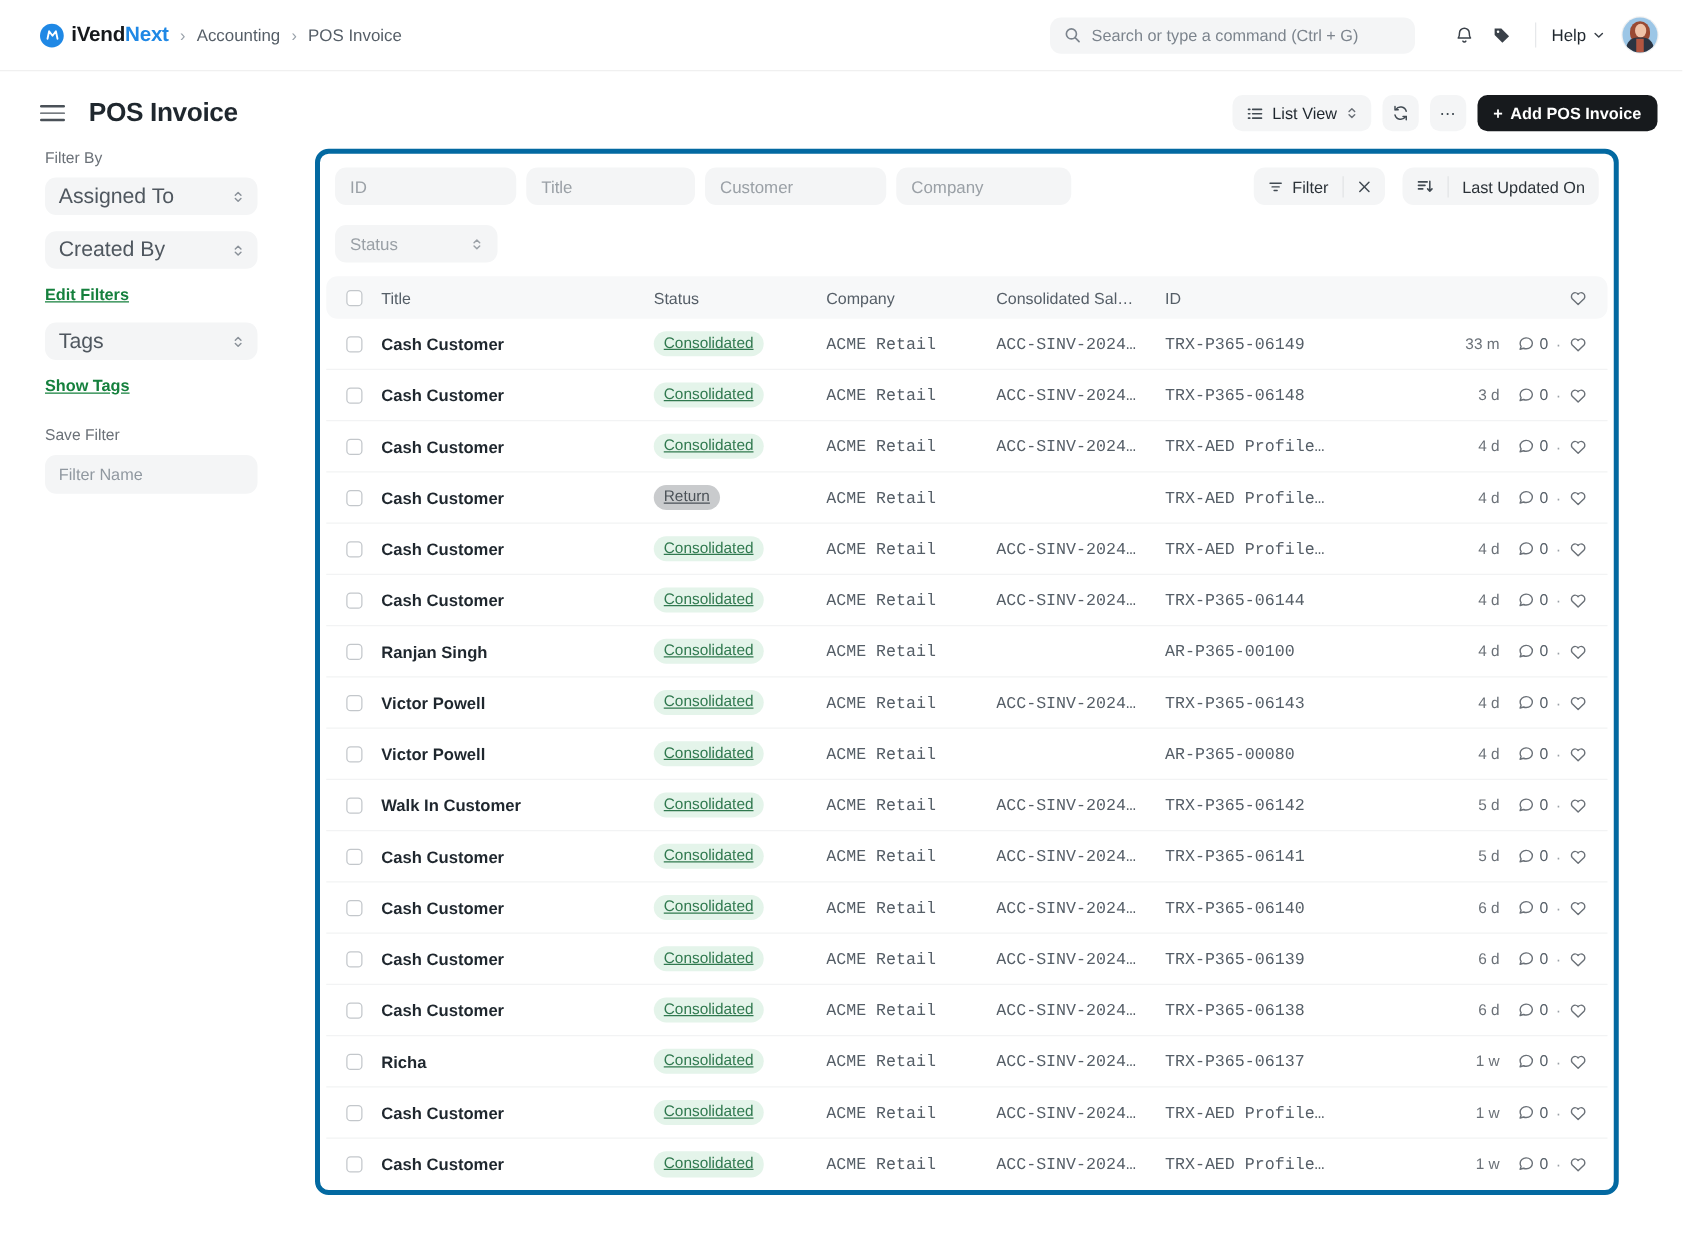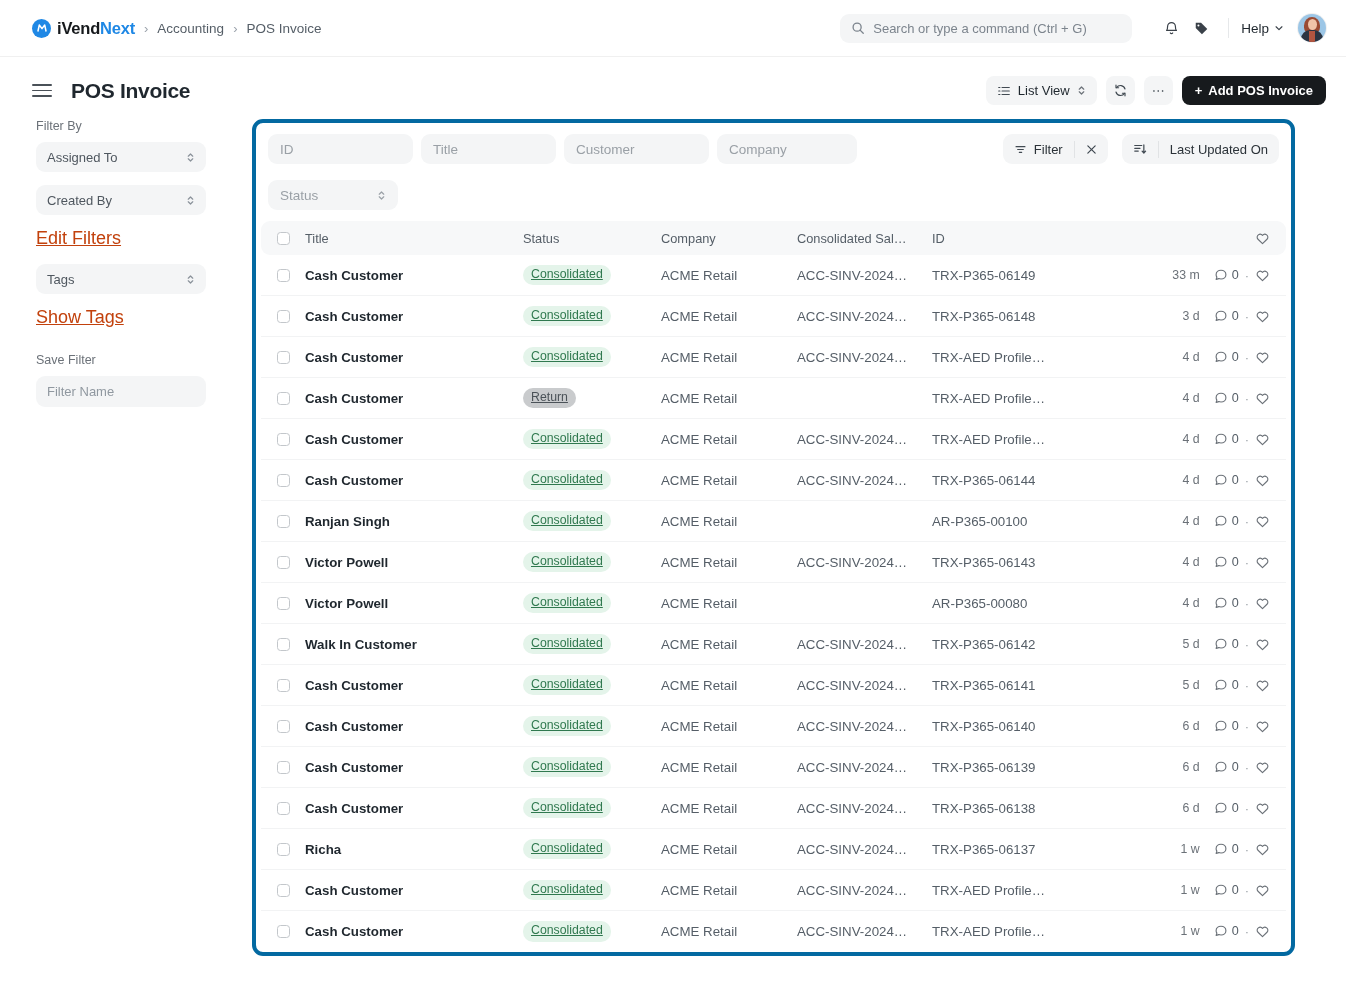--- a/index.html
+++ b/index.html
@@ -104,25 +104,25 @@
   .caret-ud { display:inline-flex; flex-direction:column; gap:2px; line-height:0; color:#6b7178; }
   .caret-ud svg { display:block; }
 
   
   .layout { display: flex; padding: 9px 0 0 0; }
   .sidebar { width: 252px; padding: 0 0 0 36px; flex: none; }
   .side-label { font-size: 12.5px; color: #6b7178; margin-bottom: 9px; }
   .side-select {
     width: 170px; height: 30px; background: #f4f5f6; border-radius: 9px;
     display: flex; align-items: center; padding: 0 11px;
-    font-size: 13px; color: #4f575f; margin-bottom: 13px;
+    font-size: 17px; color: #4f575f; margin-bottom: 13px;
     cursor: pointer;
   }
   .side-select span.lbl { flex: 1; }
-  .side-link { font-size: 18px; color: #c2410c; margin-bottom: 15px; cursor: pointer; display:block; }
+  .side-link { font-size: 13px; color: #15803d; margin-bottom: 15px; cursor: pointer; display:block;font-weight:bold; }
   .side-gap { height: 10px; }
   .filter-name {
     width: 170px; height: 31px; background: #f4f5f6; border: none; border-radius: 9px;
     padding: 0 11px; font-size: 13px; color: #2b3238; font-family: inherit;
   }
   .filter-name::placeholder { color: #9098a0; }
 
   
   .main { flex: 1; padding-right: 51px; }
   .card {
@@ -178,21 +178,21 @@
     background: #fff; cursor: pointer;
   }
   .c-title { width: 218px; flex: none; }
   .c-status { width: 138px; flex: none; }
   .c-company { width: 136px; flex: none; }
   .c-consol { width: 135px; flex: none; }
   .c-id { flex: 1; min-width: 0; }
   .c-meta { flex: none; display: flex; align-items: flex-start; justify-content: flex-end; gap: 0; }
 
   .row .c-title { font-weight: 700; color: #1f272e; }
-  .row .c-company, .row .c-consol, .row .c-id { color: #555e67; }
+  .row .c-company, .row .c-consol, .row .c-id { color: #555e67; font-family: Liberation Mono, monospace; }
   .trunc { display: block; overflow: hidden; white-space: nowrap; text-overflow: ellipsis; }
 
   .badge {
     display: inline-block; border-radius: 10px;
     padding: 2px 8px 3px 8px; font-size: 12.3px; line-height: 1.25; text-decoration: underline;
   }
   .badge.green { background: #e4f4ea; color: #30794f; }
   .badge.gray  { background: #c9cbcd; color: #4b5258; }
 
   .timeago { font-size: 12.3px; color: #6b7178; width: 44px; text-align: right; }

